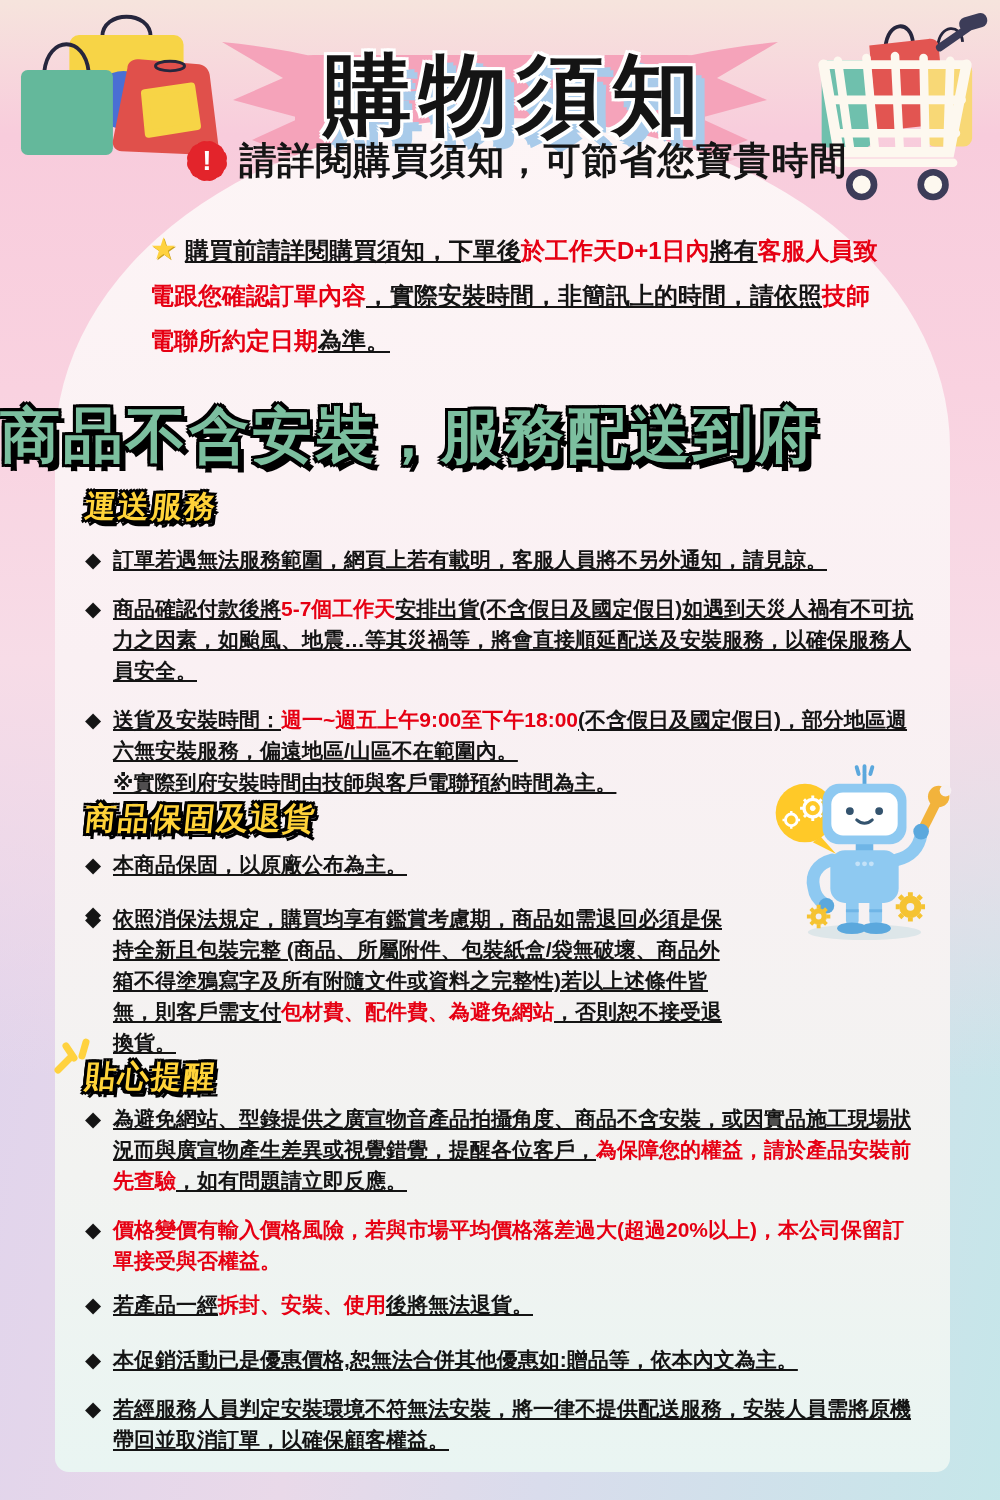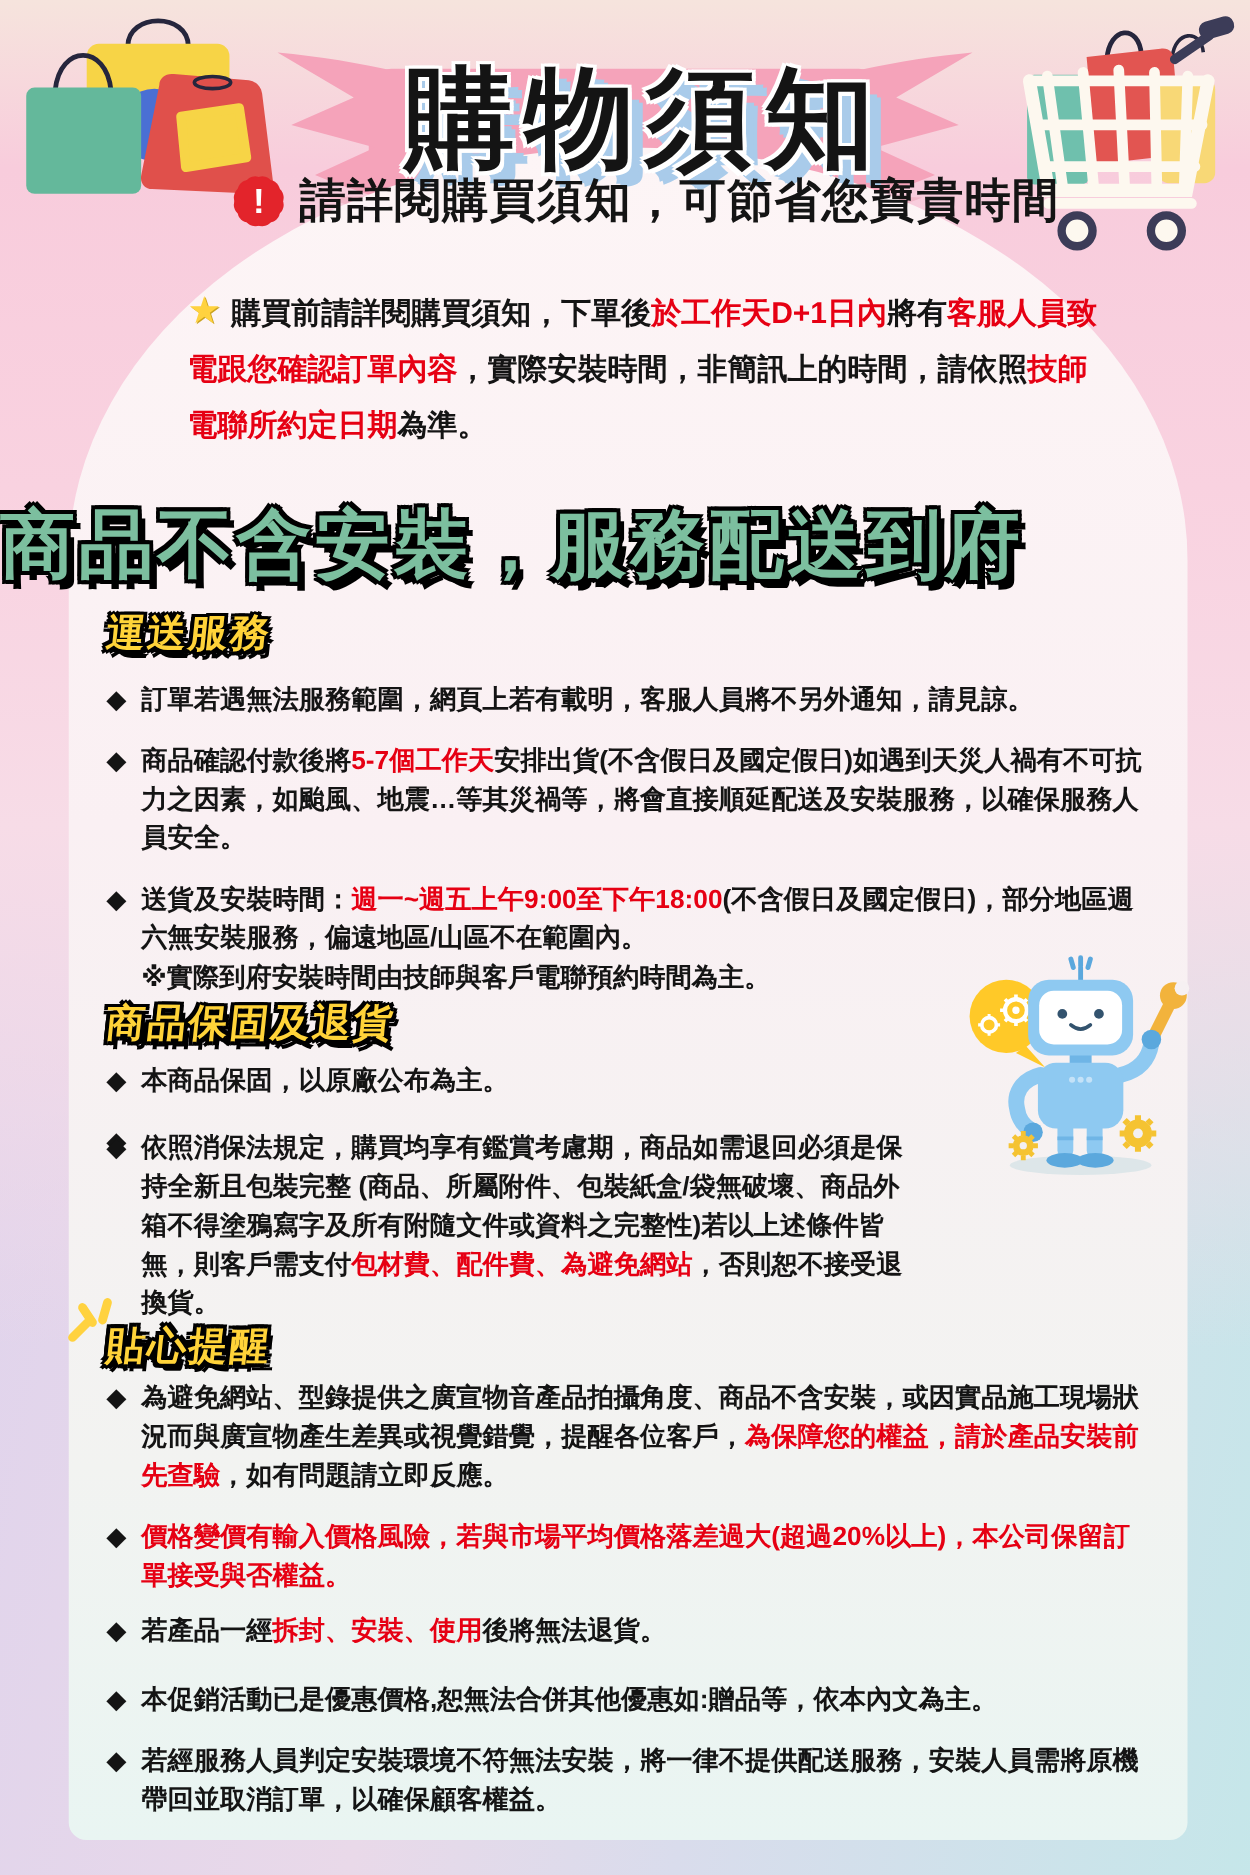--- a/index.html
+++ b/index.html
@@ -28,21 +28,21 @@
   .subtitle-row{position:absolute;left:0;right:0;top:136px;z-index:4;
     display:flex;justify-content:center;align-items:center;gap:10px;}
   .subtitle{font-size:37px;font-weight:900;color:#141414;letter-spacing:1px;}
   .badge{width:46px;height:46px;}
 
   .intro{position:absolute;left:150px;top:226px;width:736px;z-index:4;
     font-size:24px;font-weight:900;line-height:45px;color:#141414;}
   .intro .star{color:#ffd23f;font-size:30px;margin-right:8px;
     text-shadow:1px 1px 0 #caa21e;}
   .seg-red{color:#e60013;}
-  .seg-black{color:#141414;}
+  .seg-black{color:#141414;text-decoration:underline;}
 
   .green-banner{position:absolute;left:0;right:0;top:396px;text-align:left;z-index:4;
     font-size:60px;font-weight:900;letter-spacing:3px;color:#7cbf9f;
     text-shadow:-3px -3px 0 #000,0 -3px 0 #000,3px -3px 0 #000,-3px 0 0 #000,
       3px 0 0 #000,-3px 3px 0 #000,0 3px 0 #000,3px 3px 0 #000,6px 7px 0 #000;}
 
   .section{position:absolute;z-index:4;width:840px;left:85px;}
   .sec0{top:486px;} .sec1{top:798px;width:640px;} .sec2{top:1056px;}
   .sec-heading{display:inline-block;font-size:31px;font-weight:900;color:#ffd339;
     letter-spacing:2px;transform:skewX(-6deg);

